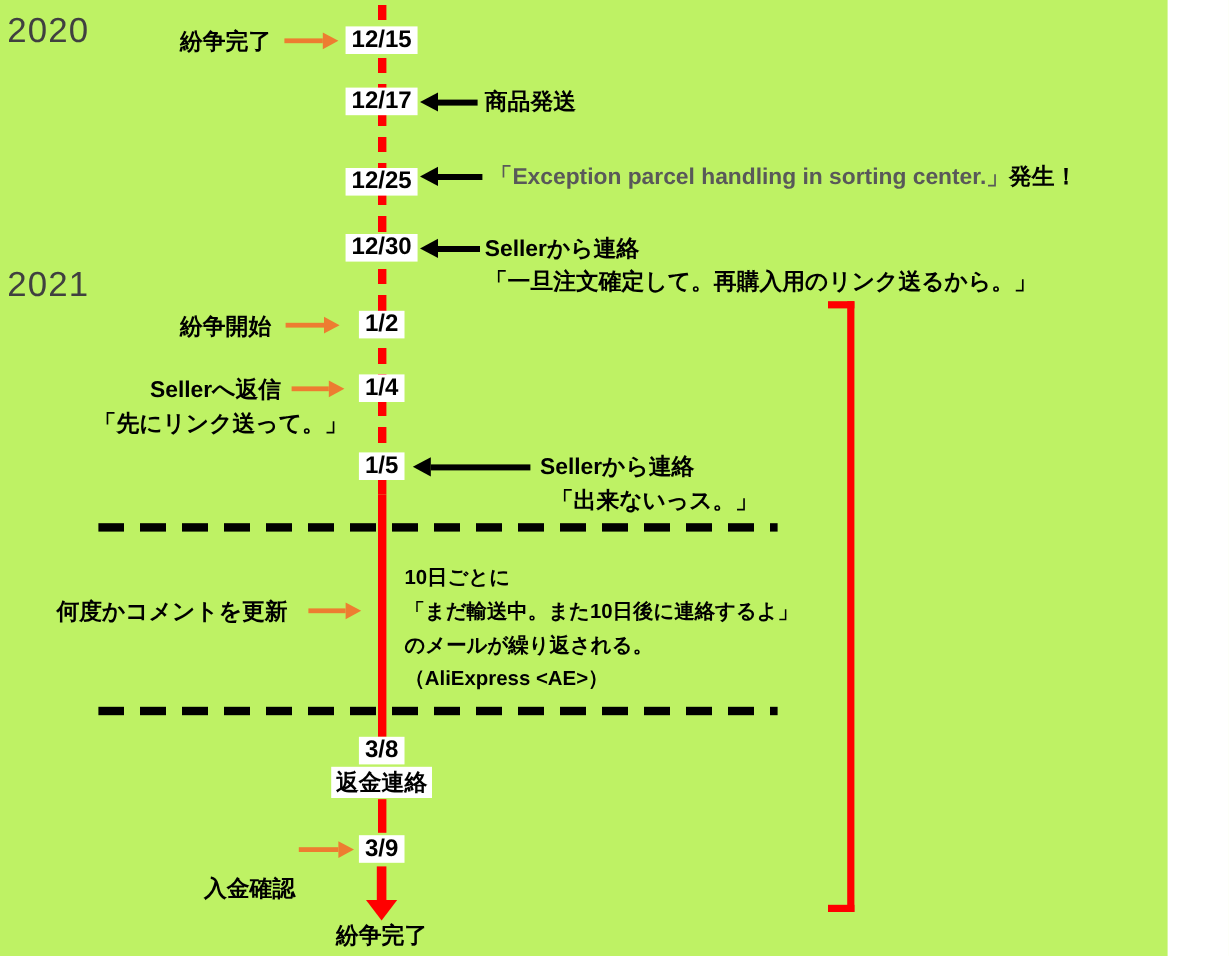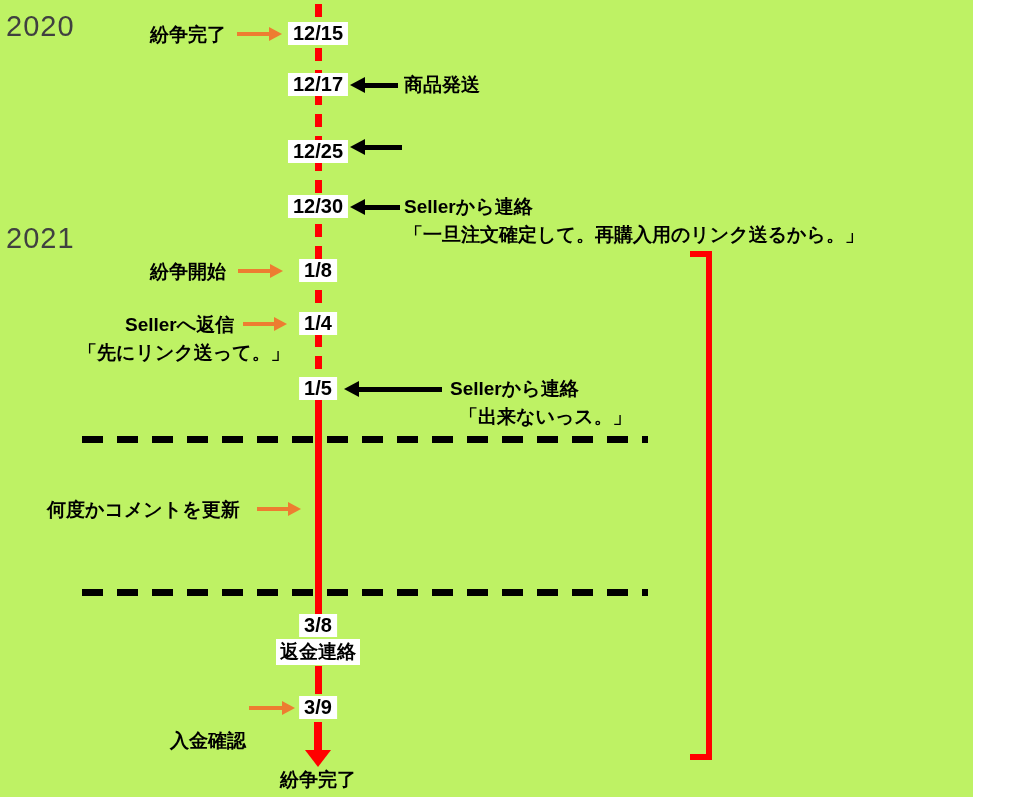--- a/index.html
+++ b/index.html
@@ -55,21 +55,21 @@
   <div class="vsolid" style="left:314px;top:722px;height:30px;width:8px"></div>
   <div class="arrowhead-down" style="left:305px;top:750px"></div>
 
   <div class="hdash" style="left:82px;top:436px;width:566px"></div>
   <div class="hdash" style="left:82px;top:589px;width:566px"></div>
 
   <div class="date" style="top:22px">12/15</div>
   <div class="date" style="top:73px">12/17</div>
   <div class="date" style="top:140px">12/25</div>
   <div class="date" style="top:195px">12/30</div>
-  <div class="date" style="top:259px">1/8</div>
+  <div class="date" style="top:259px">1/2</div>
   <div class="date" style="top:312px">1/4</div>
   <div class="date" style="top:377px">1/5</div>
   <div class="date" style="top:614px">3/8</div>
   <div class="center-lbl" style="top:639px">返金連絡</div>
   <div class="date" style="top:696px">3/9</div>
   <div class="center-lbl" style="top:767px;background:transparent">紛争完了</div>
 
   <div class="lbl" style="left:150px;top:22px">紛争完了</div>
   <div class="arrow orange" style="left:237px;top:26px;width:45px">
       <span class="shaft"></span>
@@ -104,33 +104,40 @@
   <div class="arrow black" style="left:350px;top:77px;width:48px">
       <span class="head-l"></span>
       <span class="shaft"></span>
     </div>
   <div class="lbl" style="left:404px;top:72px">商品発送</div>
 
   <div class="arrow black" style="left:350px;top:139px;width:52px">
       <span class="head-l"></span>
       <span class="shaft"></span>
     </div>
+  <div class="lbl" style="left:408px;top:134px"><span class="quote-gray">「Exception parcel handling in sorting center.」</span><span>発生！</span></div>
 
   <div class="arrow black" style="left:350px;top:199px;width:50px">
       <span class="head-l"></span>
       <span class="shaft"></span>
     </div>
   <div class="lbl" style="left:404px;top:194px">Sellerから連絡</div>
   <div class="lbl" style="left:404px;top:222px">「一旦注文確定して。再購入用のリンク送るから。」</div>
 
   <div class="arrow black" style="left:344px;top:381px;width:98px">
       <span class="head-l"></span>
       <span class="shaft"></span>
     </div>
   <div class="lbl" style="left:450px;top:376px">Sellerから連絡</div>
   <div class="lbl" style="left:459px;top:404px">「出来ないっス。」</div>
 
+  <div class="block" style="left:337px;top:468px">
+    <div>10日ごとに</div>
+    <div>「まだ輸送中。また10日後に連絡するよ」</div>
+    <div>のメールが繰り返される。</div>
+    <div>（AliExpress &lt;AE&gt;）</div>
+  </div>
 
   <div class="bracket" style="left:690px;top:251px;width:16px;height:497px"></div>
   <div class="annotation" style="left:728px;top:446px;width:296px">
   </div>
 
 </div>
 
 </body></html>

